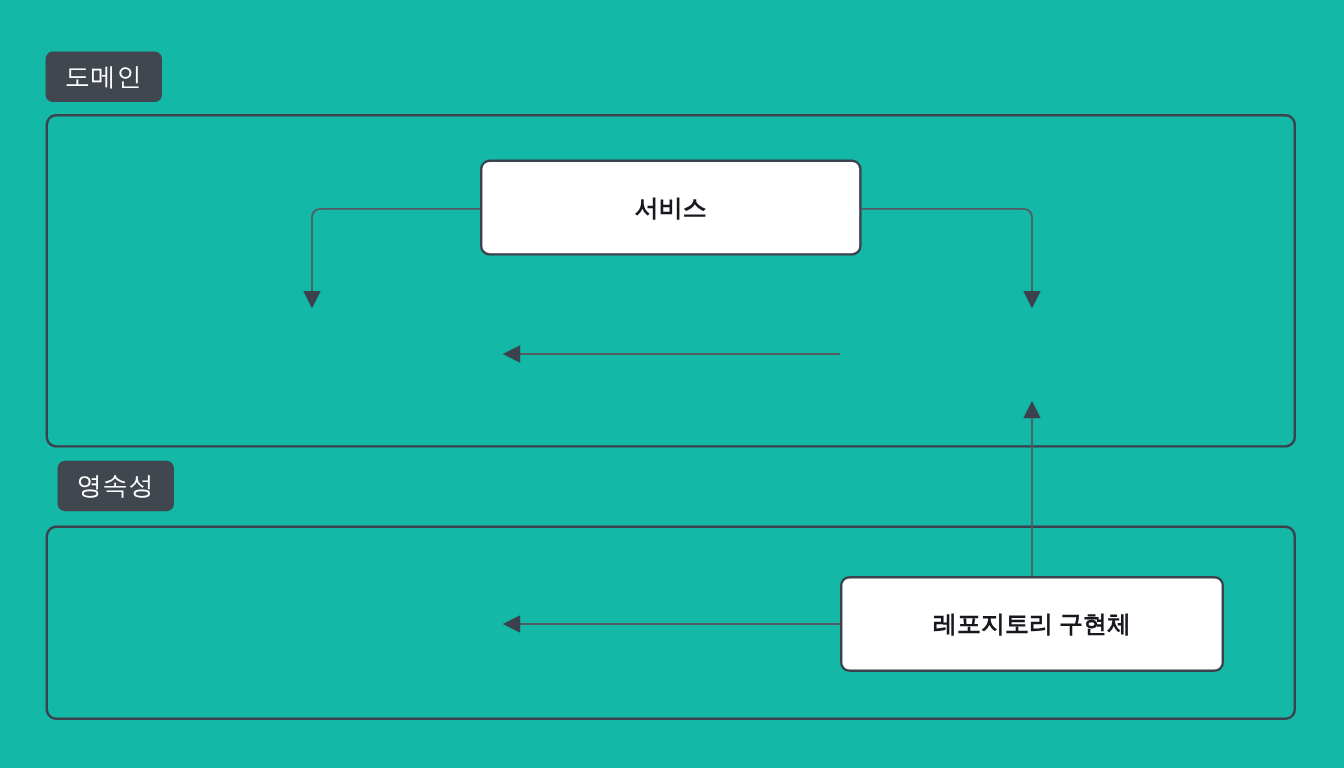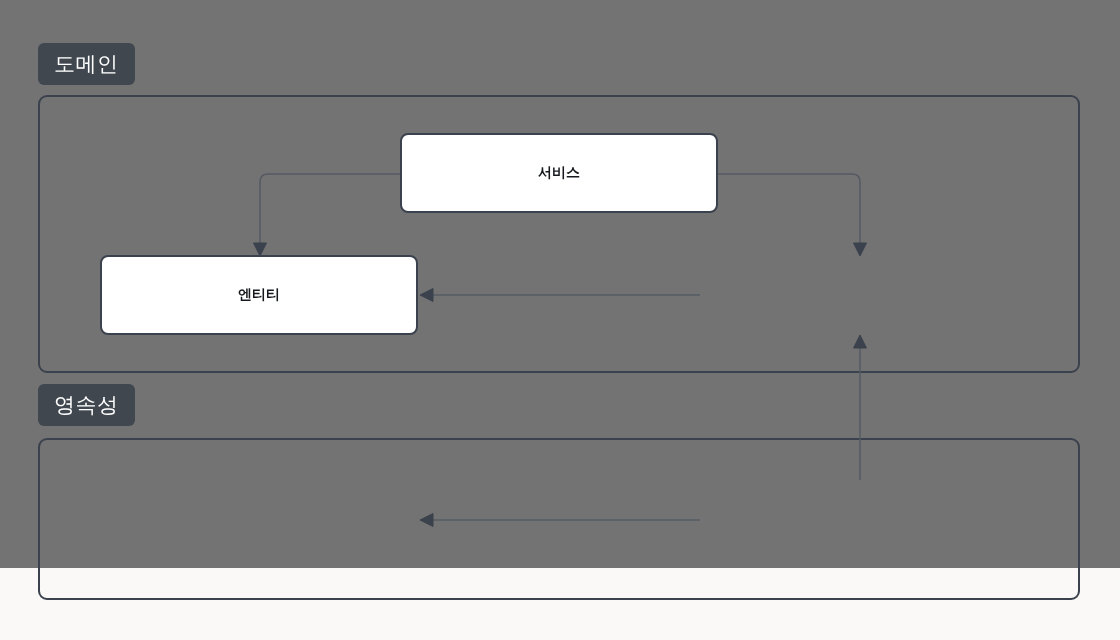--- a/index.html
+++ b/index.html
@@ -5,57 +5,57 @@
   * { margin: 0; padding: 0; box-sizing: border-box; }
   html, body { width: 1120px; height: 640px; }
   body {
     background: #faf9f7;
     font-family: "Liberation Serif", serif;
     overflow: hidden;
   }
   .canvas {
     position: relative;
     width: 1120px;
-    height: 568px;
-    background: #737373;
+    height: 640px;
+    background: #14b8a6;
   }
   .group-badge {
     position: absolute;
     height: 42px;
     padding: 0 16px;
     background: #40474f;
     color: #ffffff;
     border-radius: 6px;
     display: flex;
     align-items: center;
     justify-content: center;
     font-size: 21px;
     letter-spacing: 0.5px;
     z-index: 3;
   }
   .badge-domain { left: 38px; top: 43px; }
-  .badge-persistence { left: 38px; top: 384px; padding-left: 16px; }
+  .badge-persistence { left: 48px; top: 384px; padding-left: 16px; }
   .group-container {
     position: absolute;
     border: 2px solid #3b424d;
     border-radius: 9px;
     background: transparent;
     z-index: 1;
   }
   .container-domain { left: 38px; top: 95px; width: 1042px; height: 278px; }
   .container-persistence { left: 38px; top: 438px; width: 1042px; height: 162px; }
   .node {
     position: absolute;
     background: #ffffff;
     border: 2px solid #3b424d;
     border-radius: 8px;
     display: flex;
     align-items: center;
     justify-content: center;
-    font-size: 14px;
+    font-size: 20px;
     font-weight: bold;
     color: #16181d;
     text-align: center;
     z-index: 4;
   }
   .node-service { left: 400px; top: 133px; width: 318px; height: 80px; }
   .node-entity { left: 100px; top: 255px; width: 318px; height: 80px; }
   .node-repo-if { left: 700px; top: 255px; width: 320px; height: 80px; }
   .node-entity-orm { left: 100px; top: 480px; width: 320px; height: 80px; }
   .node-repo-impl { left: 700px; top: 480px; width: 320px; height: 80px; }
@@ -100,15 +100,15 @@
     <polygon points="420,295 433,288.5 433,301.5"></polygon>
 
     <path d="M 860 480 V 348"></path>
     <polygon points="860,335 853.5,348 866.5,348"></polygon>
 
     <path d="M 700 520 H 433"></path>
     <polygon points="420,520 433,513.5 433,526.5"></polygon>
   </svg>
 
   <div class="node node-service">서비스</div>
-  <div class="node node-entity">엔티티</div>
+  <div class="node node-repo-impl">레포지토리 구현체</div>
 
 </div>
 
 </body></html>

